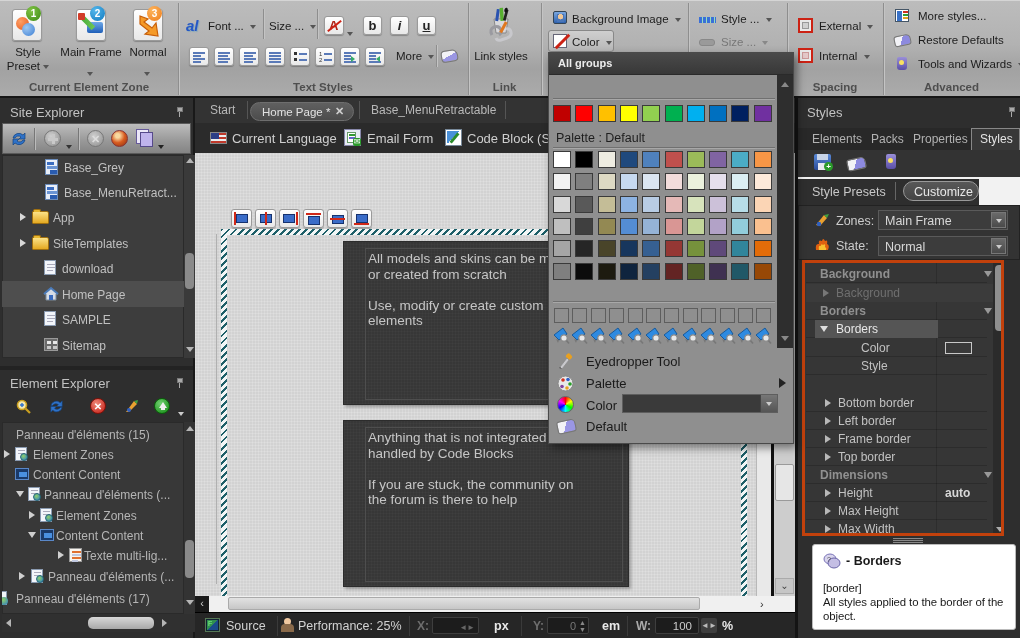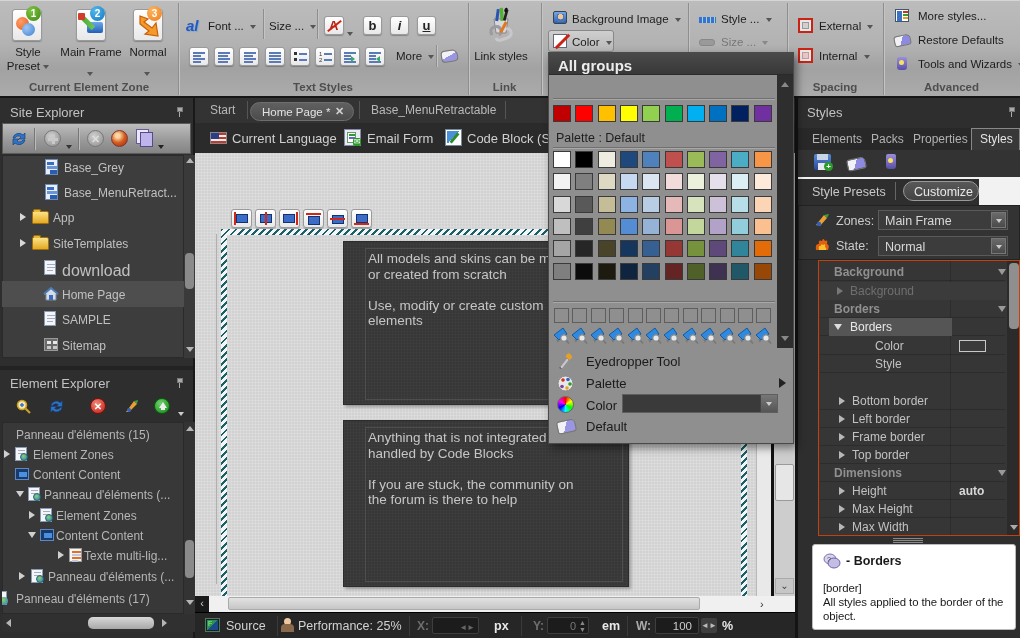--- a/index.html
+++ b/index.html
@@ -238,21 +238,21 @@
           <div class="ab" style="left:0px;top:-3px;width:8px;height:3px;background:#e8b830;border:1px solid #a07010;border-bottom:none;border-radius:2px 2px 0 0;"></div>
         </div>
         <div class="ab" style="left:51px;top:6px;font-size:12px;color:#c0c0c0;white-space:nowrap;">SiteTemplates</div>
       </div>
 <div class="ab" style="left:0;top:101px;width:182px;height:25px;">
         <div class="ab" style="left:42px;top:4px;width:12px;height:15px;background:#f2f5fa;border:1px solid #8a9ab0;">
           <div class="ab" style="left:2px;top:3px;width:8px;height:1px;background:#aab;"></div>
           <div class="ab" style="left:2px;top:6px;width:8px;height:1px;background:#aab;"></div>
           <div class="ab" style="left:2px;top:9px;width:6px;height:1px;background:#aab;"></div>
         </div>
-        <div class="ab" style="left:60px;top:6px;font-size:16px;color:#c0c0c0;white-space:nowrap;">download</div>
+        <div class="ab" style="left:60px;top:6px;font-size:12px;color:#c0c0c0;white-space:nowrap;">download</div>
       </div>
 <div class="ab" style="left:0;top:127px;width:182px;height:25px;">
         <svg class="ab" style="left:41px;top:4px;" width="16" height="16" viewBox="0 0 16 16">
           <path d="M1 8 L8 2 L15 8 L13 8 L13 14 L3 14 L3 8 Z" fill="#d7dde6" stroke="#7a8a9a" stroke-width="1"></path>
           <path d="M1 8 L8 2 L15 8" fill="none" stroke="#4a7ab8" stroke-width="2"></path>
           <rect x="6" y="9" width="4" height="5" fill="#3a6cc0"></rect>
         </svg>
         <div class="ab" style="left:60px;top:6px;font-size:12px;color:#c0c0c0;white-space:nowrap;">Home Page</div>
       </div>
 <div class="ab" style="left:0;top:152px;width:182px;height:25px;">
@@ -581,21 +581,21 @@
       </svg>
     <div class="ab" style="left:37px;top:33px;font-size:12.5px;color:#cccccc;">State:</div>
     <div class="ab" style="left:79px;top:30px;width:130px;height:20px;background:#3c3c3c;border:1px solid #5a5a5a;">
       <div class="ab" style="left:6px;top:3px;font-size:12.5px;color:#d8d8d8;">Normal</div>
       <div class="ab" style="right:1px;top:1px;width:15px;height:16px;background:linear-gradient(#6a6a6a,#4a4a4a);border:1px solid #777;">
           <span class="chev" style="position:absolute;left:4px;top:6px;border-top-color:#ccc;"></span>
         </div>
     </div>
   </div>
 
-  <div class="ab" style="left:20px;top:162px;width:202px;height:276px;background:#363636;border:1px solid #c2410c;overflow:hidden;text-align:center;">
+  <div class="ab" style="left:4px;top:162px;width:202px;height:276px;background:#363636;border:3px solid #c2410c;overflow:hidden;text-align:center;">
     <div class="ab" style="left:131px;top:0;width:1px;height:276px;background:#2d2d2d;"></div>
     <div class="grid-row" style="top:2px;">
         <div class="ab" style="left:14px;top:2px;font-size:12px;font-weight:bold;color:#909090;">Background</div>
         <div class="ab" style="left:178px;top:6px;width:0;height:0;border-left:4px solid transparent;border-right:4px solid transparent;border-top:6px solid #999;"></div>
       </div>
 <div class="grid-row" style="top:21px;">
         <div class="ab" style="left:0;top:0;width:188px;height:18px;background:#3b3b3b;"></div>
         <div class="ab" style="left:17px;top:5px;width:0;height:0;border-top:4px solid transparent;border-bottom:4px solid transparent;border-left:6px solid #777;"></div>
         <div class="ab" style="left:30px;top:2px;font-size:12px;color:#6f6f6f;">Background</div>
       </div>
@@ -662,21 +662,21 @@
       <ellipse cx="11" cy="10" rx="6" ry="5" fill="#c4bee4" stroke="#6a64a8" stroke-width="1"></ellipse>
       <text x="4" y="9" font-size="7" fill="#444">?</text>
     </svg>
     <div class="ab" style="left:33px;top:9px;font-size:12.5px;font-weight:bold;color:#1a1a1a;">- Borders</div>
     <div class="ab" style="left:10px;top:36px;width:196px;font-size:11.4px;letter-spacing:-0.1px;color:#1a1a1a;line-height:14px;">[border]<br>All styles applied to the border of the<br>object.</div>
   </div>
 </div>
 
 <div class="ab" style="left:548px;top:52px;width:246px;height:392px;background:#8f8f8f;border:1px solid #4a4a4a;box-shadow:3px 4px 8px rgba(0,0,0,.45);">
   <div class="ab" style="left:0;top:0;width:244px;height:22px;background:linear-gradient(#4a4a4a,#383838);border-bottom:1px solid #2a2a2a;">
-    <div class="ab" style="left:9px;top:4px;font-size:15px;font-weight:bold;color:#ececec;">All groups</div>
+    <div class="ab" style="left:9px;top:4px;font-size:11px;font-weight:bold;color:#ececec;">All groups</div>
   </div>
   <div class="ab" style="left:4px;top:45px;width:222px;height:1px;background:#707070;box-shadow:0 1px 0 #a8a8a8;"></div>
   <div class="ab" style="left:4px;top:52px;width:18px;height:17px;background:#C00000;border:1px solid #3a3a3a;"></div>
     <div class="ab" style="left:26px;top:52px;width:18px;height:17px;background:#FF0000;border:1px solid #3a3a3a;"></div>
     <div class="ab" style="left:49px;top:52px;width:18px;height:17px;background:#FFC000;border:1px solid #3a3a3a;"></div>
     <div class="ab" style="left:71px;top:52px;width:18px;height:17px;background:#FFFF00;border:1px solid #3a3a3a;"></div>
     <div class="ab" style="left:93px;top:52px;width:18px;height:17px;background:#92D050;border:1px solid #3a3a3a;"></div>
     <div class="ab" style="left:116px;top:52px;width:18px;height:17px;background:#00B050;border:1px solid #3a3a3a;"></div>
     <div class="ab" style="left:138px;top:52px;width:18px;height:17px;background:#00B0F0;border:1px solid #3a3a3a;"></div>
     <div class="ab" style="left:160px;top:52px;width:18px;height:17px;background:#0070C0;border:1px solid #3a3a3a;"></div>

